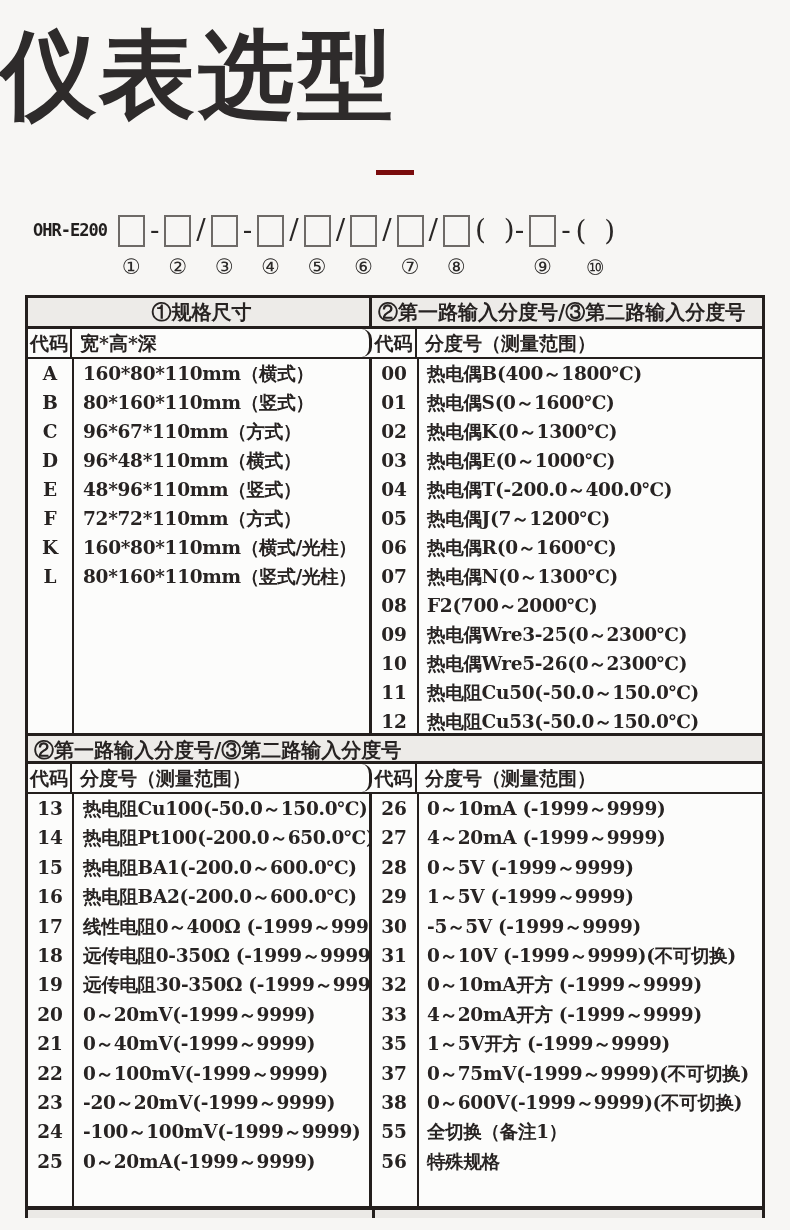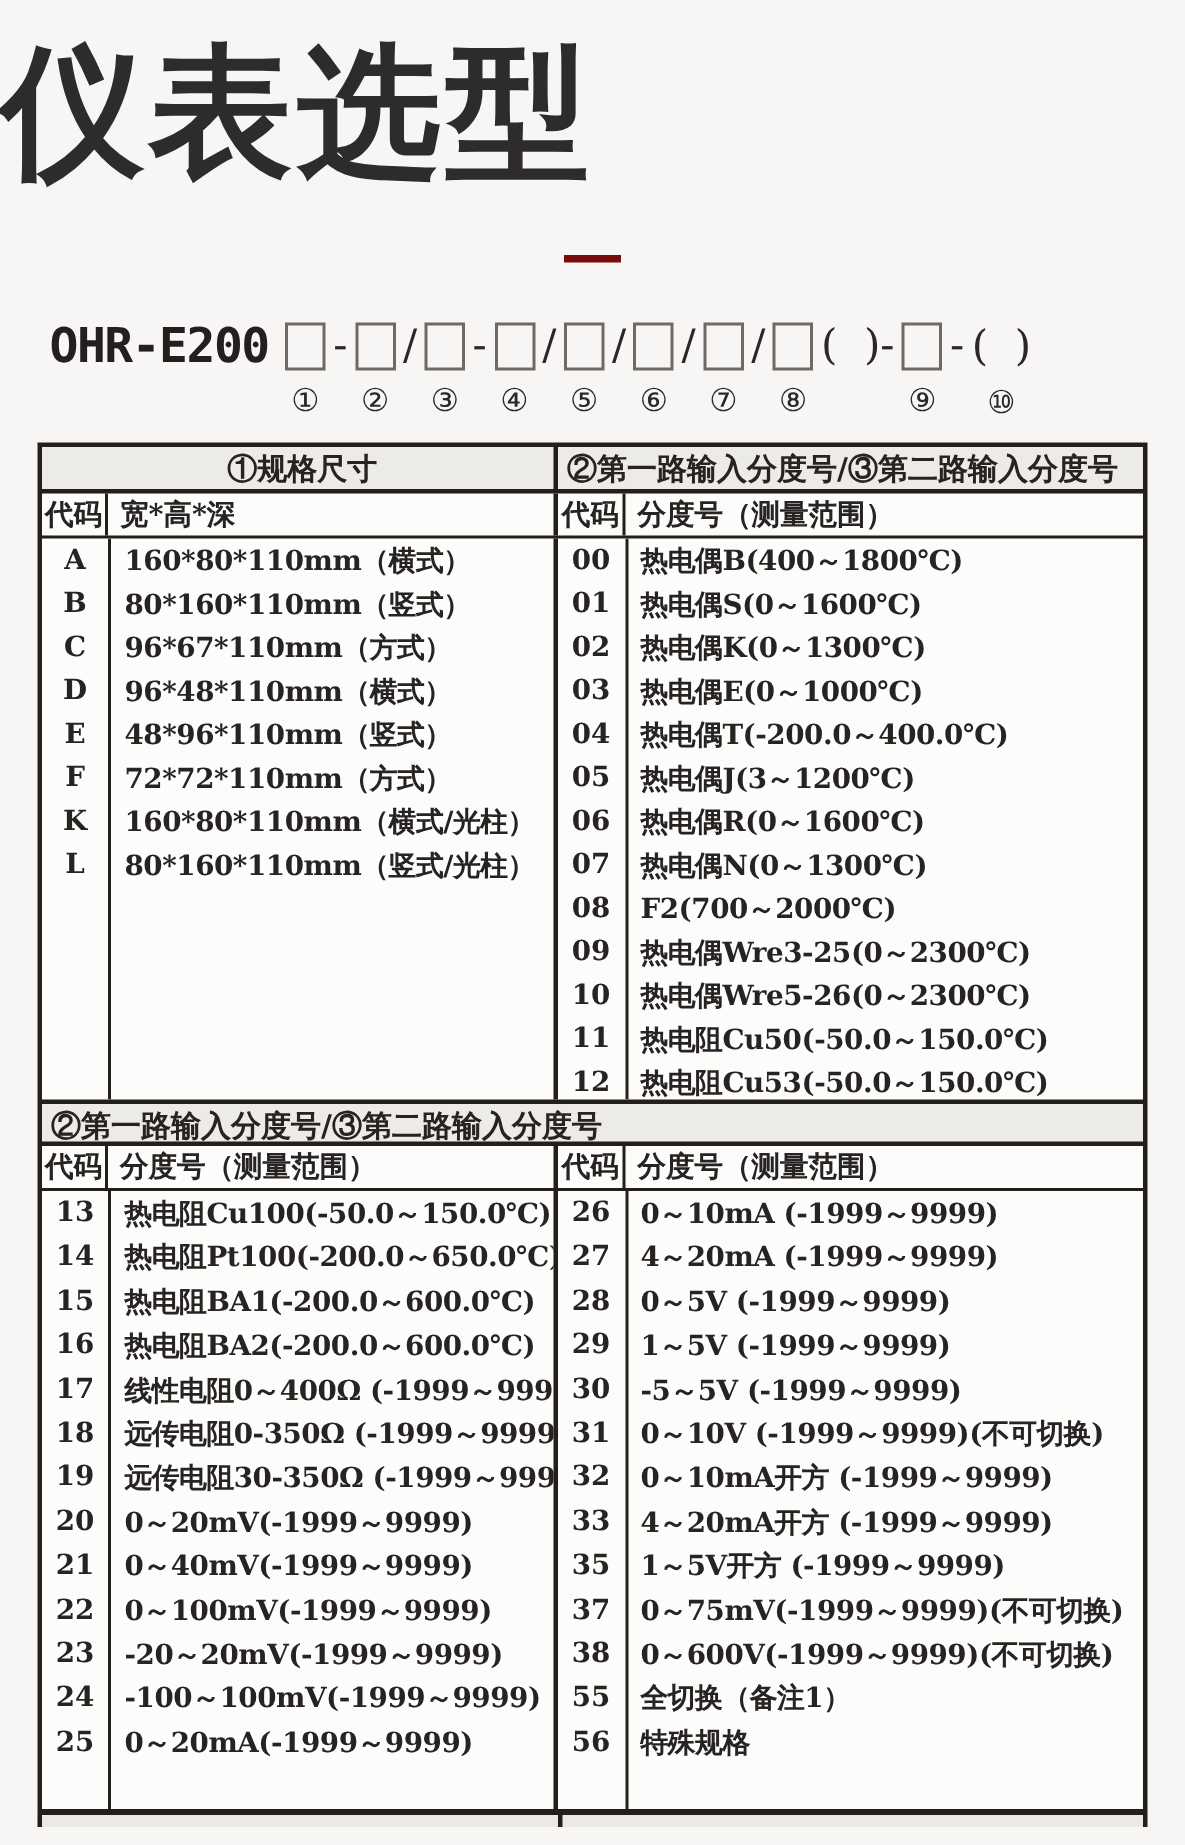--- a/index.html
+++ b/index.html
@@ -32,21 +32,21 @@
   
   .model-line {
     display: flex;
     align-items: flex-start;
     margin: 38px 0 0 33px;
     white-space: nowrap;
   }
   .model-prefix {
     font-family: "DejaVu Sans Mono", "Liberation Mono", monospace;
     font-weight: 700;
-    font-size: 32px;
+    font-size: 17px;
     color: #221f1e;
     line-height: 35px;
     margin-right: 11px;
     letter-spacing: -1px;
   }
   .units { display: flex; align-items: flex-start; }
   .unit { display: flex; flex-direction: column; align-items: center; }
   .box {
     width: 27px; height: 32px;
     border: 2px solid #6e6a67;
@@ -95,21 +95,21 @@
   .banner {
     background: #edebe8;
     border-bottom: 3px solid #241f1d;
     font-weight: 700;
     font-size: 20px;
     height: 28px; line-height: 28px;
     padding-left: 6px;
     white-space: nowrap;
   }
   .colhead { display: flex; border-bottom: 2px solid #241f1d; font-weight: 700; font-size: 19px; }
-  .half { display: flex; }
+  .half { display: flex; border-radius: 10px; }
   .half.left { width: 344px; border-right: 3px solid #241f1d; }
   .half.right { flex: 1; }
   .ch-code { width: 44px; border-right: 2px solid #241f1d; text-align: center; height: 28px; line-height: 28px; }
   .half.right .ch-code { width: 45px; }
   .ch-desc { flex: 1; padding-left: 8px; height: 28px; line-height: 28px; white-space: nowrap; }
   .dregion { display: flex; }
   .dregion.s1 { height: 377px; border-bottom: 3px solid #241f1d; }
   .dregion.s2 { height: 412px; }
   .panel { position: relative; overflow: hidden; }
   .panel.left { width: 344px; border-right: 3px solid #241f1d; }
@@ -268,21 +268,21 @@
           <div class="trow">
             <div class="c-code">03</div>
             <div class="c-desc">热电偶E(0～1000℃)</div>
           </div>
           <div class="trow">
             <div class="c-code">04</div>
             <div class="c-desc">热电偶T(-200.0～400.0℃)</div>
           </div>
           <div class="trow">
             <div class="c-code">05</div>
-            <div class="c-desc">热电偶J(3～1200℃)</div>
+            <div class="c-desc">热电偶J(7～1200℃)</div>
           </div>
           <div class="trow">
             <div class="c-code">06</div>
             <div class="c-desc">热电偶R(0～1600℃)</div>
           </div>
           <div class="trow">
             <div class="c-code">07</div>
             <div class="c-desc">热电偶N(0～1300℃)</div>
           </div>
           <div class="trow">

